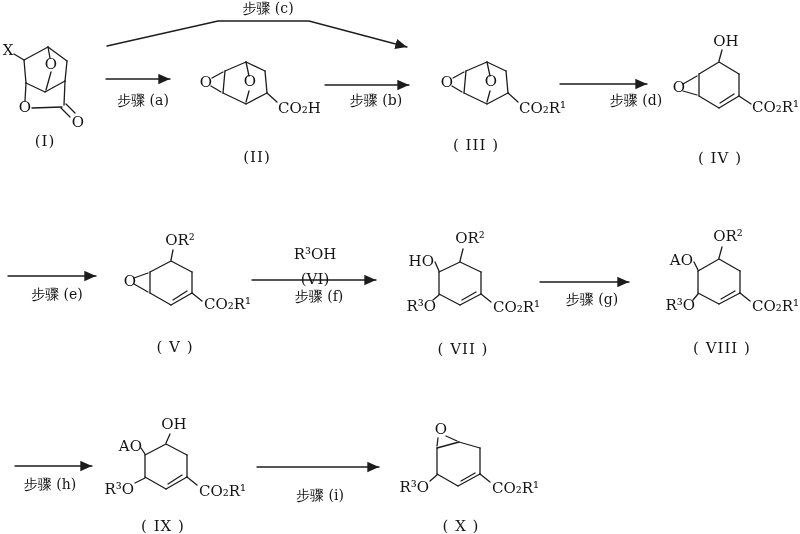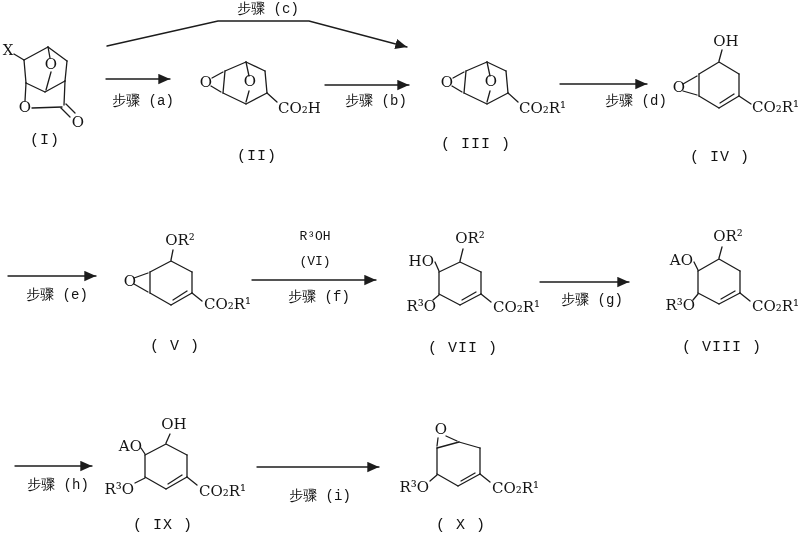--- a/index.html
+++ b/index.html
@@ -3,24 +3,24 @@
 <meta charset="utf-8">
 <style>
   html,body { margin:0; padding:0; background:#ffffff; }
   .canvas {
     position:relative; width:800px; height:534px; background:#ffffff;
     font-family:"DejaVu Serif","Liberation Serif",serif; color:#141414; overflow:hidden;
   }
   svg { position:absolute; overflow:visible; }
   svg line, svg polyline { stroke:#1c1c1c; stroke-width:1.3; fill:none; stroke-linecap:round; }
   svg text { fill:#141414; font-family:"DejaVu Serif","Liberation Serif",serif; font-size:15px; }
-  .lbl { position:absolute; transform:translateX(-50%); white-space:nowrap; font-size:15px;font-family:Liberation Mono, monospace; }
+  .lbl { position:absolute; transform:translateX(-50%); white-space:nowrap; font-size:15px; }
   .num { font-size:15px; letter-spacing:1px; }
   .step { font-size:14px; }
-  .reag { font-size:13px; }
+  .reag { font-size:15px;margin-top:16px; }
 </style>
 </head>
 <body>
 
 <div class="canvas">
 
   <svg style="left:0;top:0" width="800" height="534">
     <defs>
       <marker id="ah" markerWidth="11" markerHeight="9" refX="9" refY="4" orient="auto">
         <path d="M0,0 L9,4 L0,8 z" fill="#1c1c1c"></path>
@@ -199,21 +199,21 @@
 
   <span class="lbl step" style="left:268px;top:0px">步骤 (c)</span>
   <span class="lbl step" style="left:143px;top:92px">步骤 (a)</span>
   <span class="lbl step" style="left:376px;top:92px">步骤 (b)</span>
   <span class="lbl step" style="left:636px;top:92px">步骤 (d)</span>
   <span class="lbl step" style="left:57px;top:286px">步骤 (e)</span>
   <span class="lbl reag" style="left:315px;top:229px">R³OH</span>
   <span class="lbl reag" style="left:315px;top:254px">(VI)</span>
   <span class="lbl step" style="left:319px;top:288px">步骤 (f)</span>
   <span class="lbl step" style="left:592px;top:291px">步骤 (g)</span>
-  <span class="lbl step" style="left:58px;top:476px">步骤 (h)</span>
+  <span class="lbl step" style="left:50px;top:476px">步骤 (h)</span>
   <span class="lbl step" style="left:320px;top:487px">步骤 (i)</span>
 
   <span class="lbl num" style="left:45px;top:132px">(I)</span>
   <span class="lbl num" style="left:257px;top:148px">(II)</span>
   <span class="lbl num" style="left:476px;top:136px">( III )</span>
   <span class="lbl num" style="left:720px;top:149px">( IV )</span>
   <span class="lbl num" style="left:175px;top:338px">( V )</span>
   <span class="lbl num" style="left:463px;top:340px">( VII )</span>
   <span class="lbl num" style="left:722px;top:339px">( VIII )</span>
   <span class="lbl num" style="left:163px;top:517px">( IX )</span>

